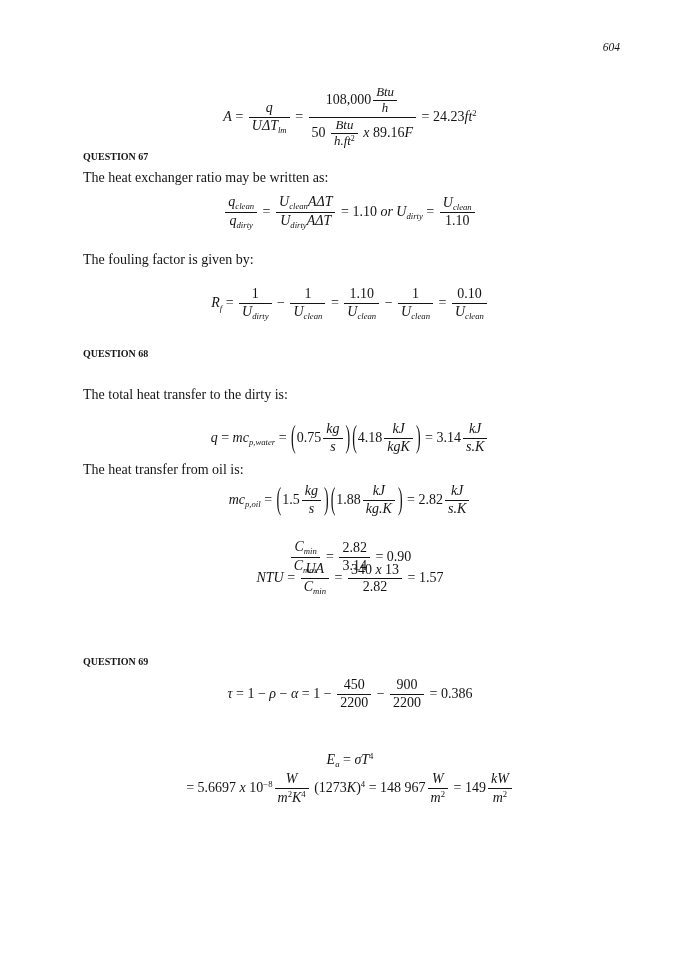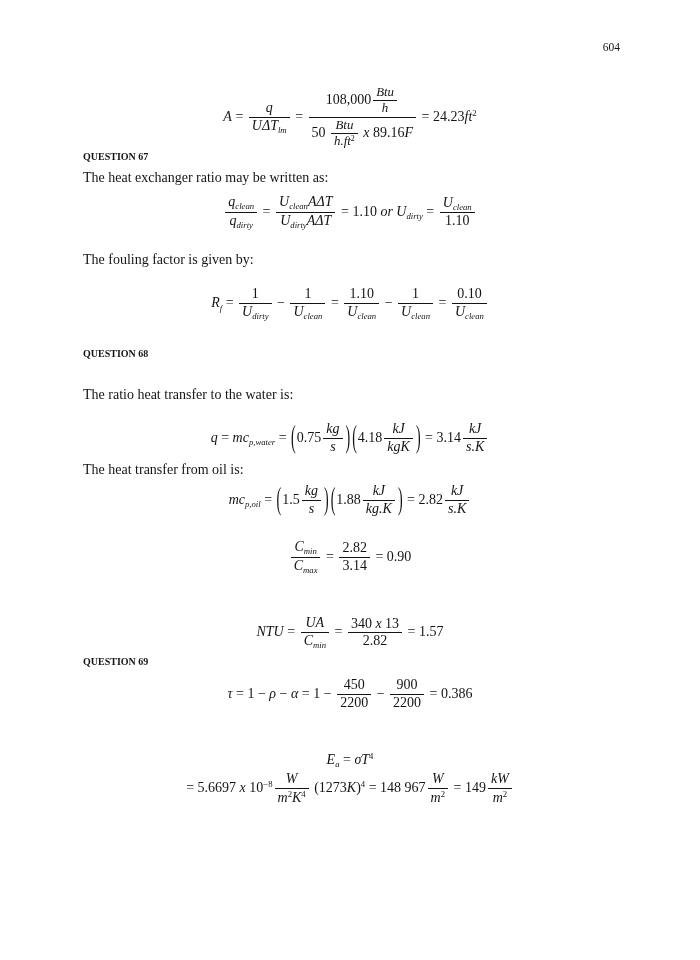--- a/index.html
+++ b/index.html
@@ -1,21 +1,21 @@
 <!DOCTYPE html>
 <html><head>
 <meta charset="utf-8">
 <style>
   html,body{margin:0;padding:0;background:#ffffff;}
   .page{
     position:relative;width:700px;height:960px;background:#ffffff;
     font-family:"Liberation Serif","DejaVu Serif",serif;color:#141414;overflow:hidden;
   }
   .page-number{
-    position:absolute;top:41px;right:80px;font-size:11.5px;text-align:right;
+    position:absolute;top:41px;right:80px;font-size:11.5px;text-align:right;font-style:italic;
   }
   .qh{
     position:absolute;left:83px;right:83px;margin:0;
     font-size:10px;font-weight:bold;line-height:1.2;
   }
   .body-line{
     position:absolute;left:83px;right:83px;margin:0;
     font-size:14px;line-height:1.2;
   }
   .eq{
@@ -87,21 +87,21 @@
         <span class="den"><span>U</span><sub>clean</sub></span>
       </span><span class="up"> − </span><span class="frac">
         <span class="num"><span class="up">1</span></span>
         <span class="den"><span>U</span><sub>clean</sub></span>
       </span><span class="up"> = </span><span class="frac">
         <span class="num"><span class="up">0.10</span></span>
         <span class="den"><span>U</span><sub>clean</sub></span>
       </span></div>
 
   <h3 class="qh" style="top:348px">QUESTION 68</h3>
-  <p class="body-line" style="top:387px">The ratio heat transfer to the water is:</p>
+  <p class="body-line" style="top:387px">The total heat transfer to the dirty is:</p>
   <div class="eq" style="top:421px"><span>q</span><span class="up"> = </span><span>mc</span><sub>p,water</sub><span class="up"> = </span><span class="bigp">(</span><span class="up">0.75</span><span class="frac">
         <span class="num"><span>kg</span></span>
         <span class="den"><span>s</span></span>
       </span><span class="bigp">)</span><span class="bigp">(</span><span class="up">4.18</span><span class="frac">
         <span class="num"><span>kJ</span></span>
         <span class="den"><span>kgK</span></span>
       </span><span class="bigp">)</span><span class="up"> = 3.14</span><span class="frac">
         <span class="num"><span>kJ</span></span>
         <span class="den"><span>s.K</span></span>
       </span></div>
@@ -118,21 +118,21 @@
         <span class="den"><span>s.K</span></span>
       </span></div>
 
   <div class="eq" style="top:539px"><span class="frac">
         <span class="num"><span>C</span><sub>min</sub></span>
         <span class="den"><span>C</span><sub>max</sub></span>
       </span><span class="up"> = </span><span class="frac">
         <span class="num"><span class="up">2.82</span></span>
         <span class="den"><span class="up">3.14</span></span>
       </span><span class="up"> = 0.90</span></div>
-  <div class="eq" style="top:615px"><span>NTU</span><span class="up"> = </span><span class="frac">
+  <div class="eq" style="top:561px"><span>NTU</span><span class="up"> = </span><span class="frac">
         <span class="num"><span>UA</span></span>
         <span class="den"><span>C</span><sub>min</sub></span>
       </span><span class="up"> = </span><span class="frac">
         <span class="num"><span class="up">340 </span><span>x</span><span class="up"> 13</span></span>
         <span class="den"><span class="up">2.82</span></span>
       </span><span class="up"> = 1.57</span></div>
 
   <h3 class="qh" style="top:656px">QUESTION 69</h3>
   <div class="eq" style="top:677px"><span>τ</span><span class="up"> = 1 − </span><span>ρ</span><span class="up"> − </span><span>α</span><span class="up"> = 1 − </span><span class="frac">
         <span class="num"><span class="up">450</span></span>

